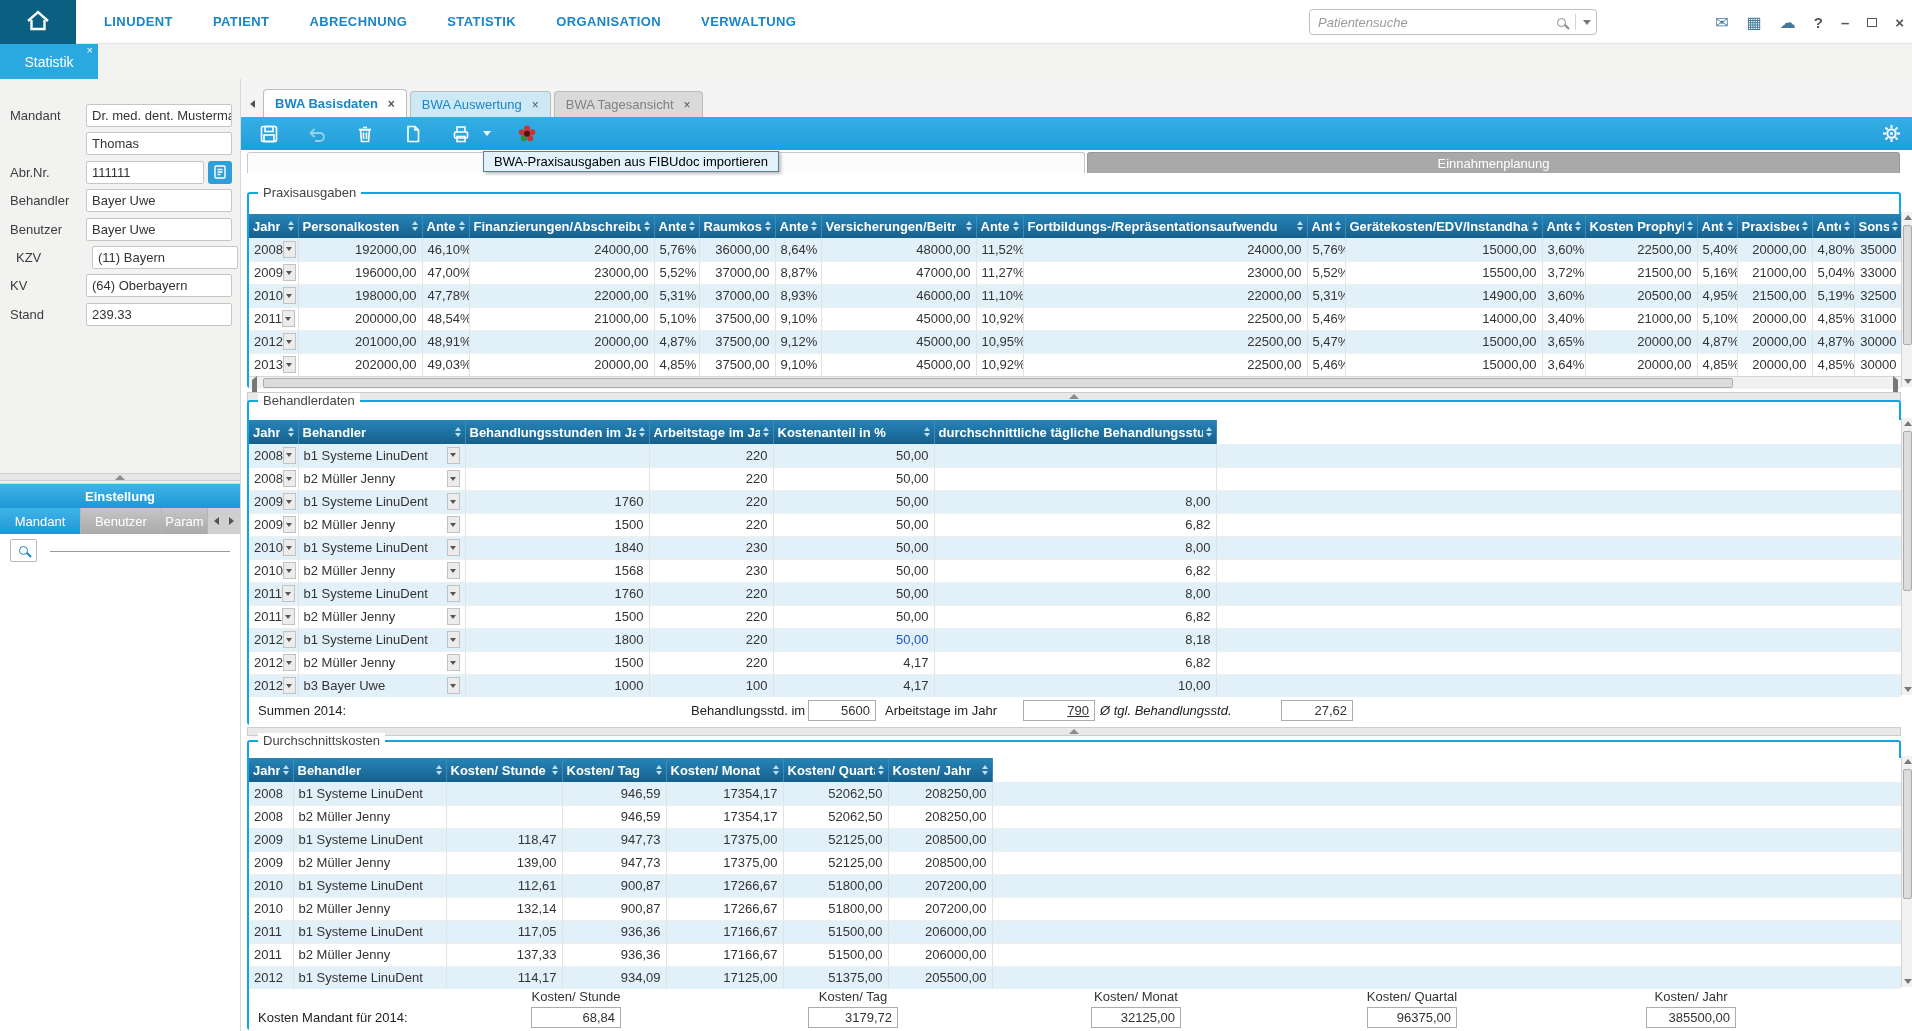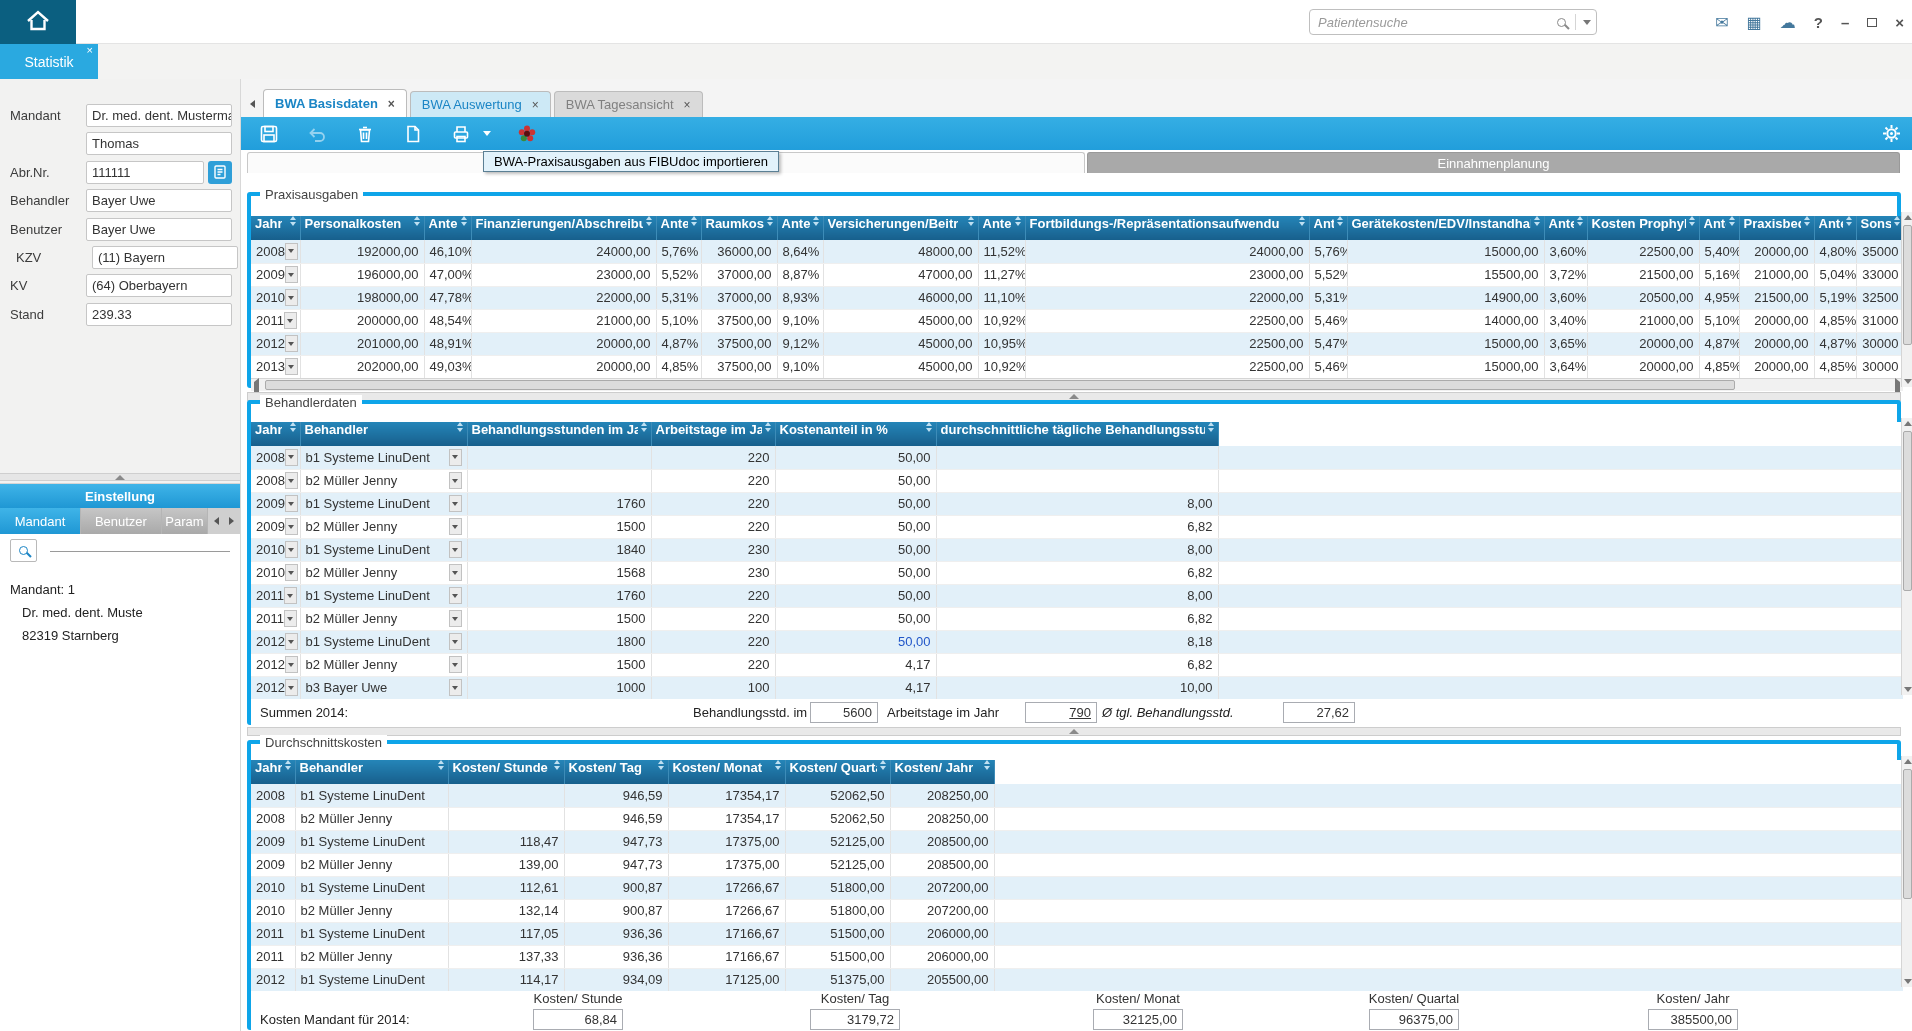--- a/index.html
+++ b/index.html
@@ -68,31 +68,31 @@
   #tb-icons{display:flex;align-items:center;height:100%;gap:24px;padding-left:16px}
   .tb-btn{display:flex;align-items:center;justify-content:center;width:24px;height:26px;cursor:pointer}
   .tb-btn.disabled{opacity:.5;cursor:default}
   .tb-dd{width:0;height:0;border-left:4px solid transparent;border-right:4px solid transparent;border-top:5px solid #fff;margin-left:-14px;cursor:pointer}
   #tb-gear{position:absolute;right:12px;top:7px;cursor:pointer}
 
   .plan-left{position:absolute;left:6px;top:73px;width:838px;height:21px;background:#fbfbfb;border:1px solid #c8c8c8;border-bottom:none;border-radius:3px 3px 0 0;cursor:pointer}
   .plan-right{position:absolute;left:846px;top:73px;width:813px;height:21px;background:#a9a9a9;border:1px solid #999;border-bottom:none;border-radius:3px 3px 0 0;color:#fff;display:flex;align-items:center;justify-content:center;font-size:13px;cursor:pointer}
   #tooltip{position:absolute;left:242px;top:72px;height:21px;background:#e2f2fb;border:1px solid #5b7f94;box-shadow:2px 2px 3px rgba(0,0,0,.25);display:flex;align-items:center;padding:0 10px;font-size:13px;color:#000000;z-index:60;white-space:nowrap}
 
-  .sec{position:absolute;left:6px;width:1654px;border:4px solid #0ea5e9;border-radius:3px;background:#fff}
+  .sec{position:absolute;left:6px;width:1654px;border:2px solid #0ea5e9;border-radius:3px;background:#fff}
   #sec-praxis{top:113px;height:196px}
   #sec-behandler{top:321px;height:325px}
   #sec-durchschnitt{top:661px;height:290px}
   .sec-title{position:absolute;top:-9px;left:9px;background:#fff;padding:0 5px;color:#444;font-size:13px;z-index:2}
 
   table.grid{position:absolute;left:0;border-collapse:collapse;table-layout:fixed;font-size:13px}
   #tbl-praxis{top:20px}#tbl-behandler{top:18px}#tbl-durchschnitt{top:16px}
   .grid th{height:24px;background:linear-gradient(#2585b8,#175f8c);color:#fff;font-weight:bold;padding:0;text-align:left;overflow:hidden;white-space:nowrap;border-right:1px solid #3d8cb8;cursor:pointer}
   .grid th.filler{background:#fff;border-right:none;cursor:default}
-  .thw{display:flex;height:24px;padding:0 4px}
+  .thw{display:flex;align-items:center;height:24px;padding:0 4px}
   .hl{overflow:hidden;white-space:nowrap}
   .sort{display:flex;flex-direction:column;gap:2px;margin-left:auto;padding-left:3px;flex:0 0 auto}
   .su{width:0;height:0;border-left:3.5px solid transparent;border-right:3.5px solid transparent;border-bottom:4px solid #bfe0f2}
   .sd{width:0;height:0;border-left:3.5px solid transparent;border-right:3.5px solid transparent;border-top:4px solid #bfe0f2}
   .grid td{height:23px;padding:0 5px;border-right:1px solid #e2e2e2;border-bottom:1px solid #efefef;overflow:hidden;white-space:nowrap}
   .grid tr.even td{background:#e2f0f9}
   .grid tr.odd td{background:#fff}
   td.num{text-align:right}
   td.sel{color:#2156c8}
   td.fillc{border-right:none}
@@ -135,20 +135,28 @@
 
 <header id="topbar">
   <div id="home-btn">
     <span>
       <svg width="24" height="21" viewBox="0 0 24 21">
           <path d="M2 11 L12 2 L22 11" stroke="#fff" stroke-width="2.4" fill="none"></path>
           <path d="M5.5 10 V19 H18.5 V10" stroke="#fff" stroke-width="2.4" fill="none"></path>
         </svg>
     </span>
   </div>
+  <nav id="main-menu">
+      <span class="menu-item">LINUDENT</span>
+      <span class="menu-item">PATIENT</span>
+      <span class="menu-item">ABRECHNUNG</span>
+      <span class="menu-item">STATISTIK</span>
+      <span class="menu-item">ORGANISATION</span>
+      <span class="menu-item">VERWALTUNG</span>
+    </nav>
   <div id="search-wrap">
     <input id="search-input" placeholder="Patientensuche" style="">
     <span class="mag"></span>
     <span class="search-sep"></span>
     <span class="tri-dn-s"></span>
   </div>
   <div id="sys-icons">
     <span class="sys-glyph">✉</span>
     <span class="sys-glyph">▦</span>
     <span class="sys-glyph">☁</span>
@@ -222,25 +230,20 @@
         <span class="etab-nav">
           <span class="tri-r"></span>
         </span>
       </div>
     <div id="einst-search">
       <span class="search-btn">
           <span class="mag blue"></span>
         </span>
       <span class="search-line"></span>
     </div>
-    <div id="einst-info">
-        <div class="">Mandant: 1</div>
-        <div class="indent">Dr. med. dent. Muste</div>
-        <div class="indent">82319 Starnberg</div>
-      </div>
   </div>
 </aside>
 
 <main id="main">
 
   <div id="doctab-strip">
     <div id="doctabs">
       <span class="dtab-nav">
           <span class="tri-l"></span>
         </span>

